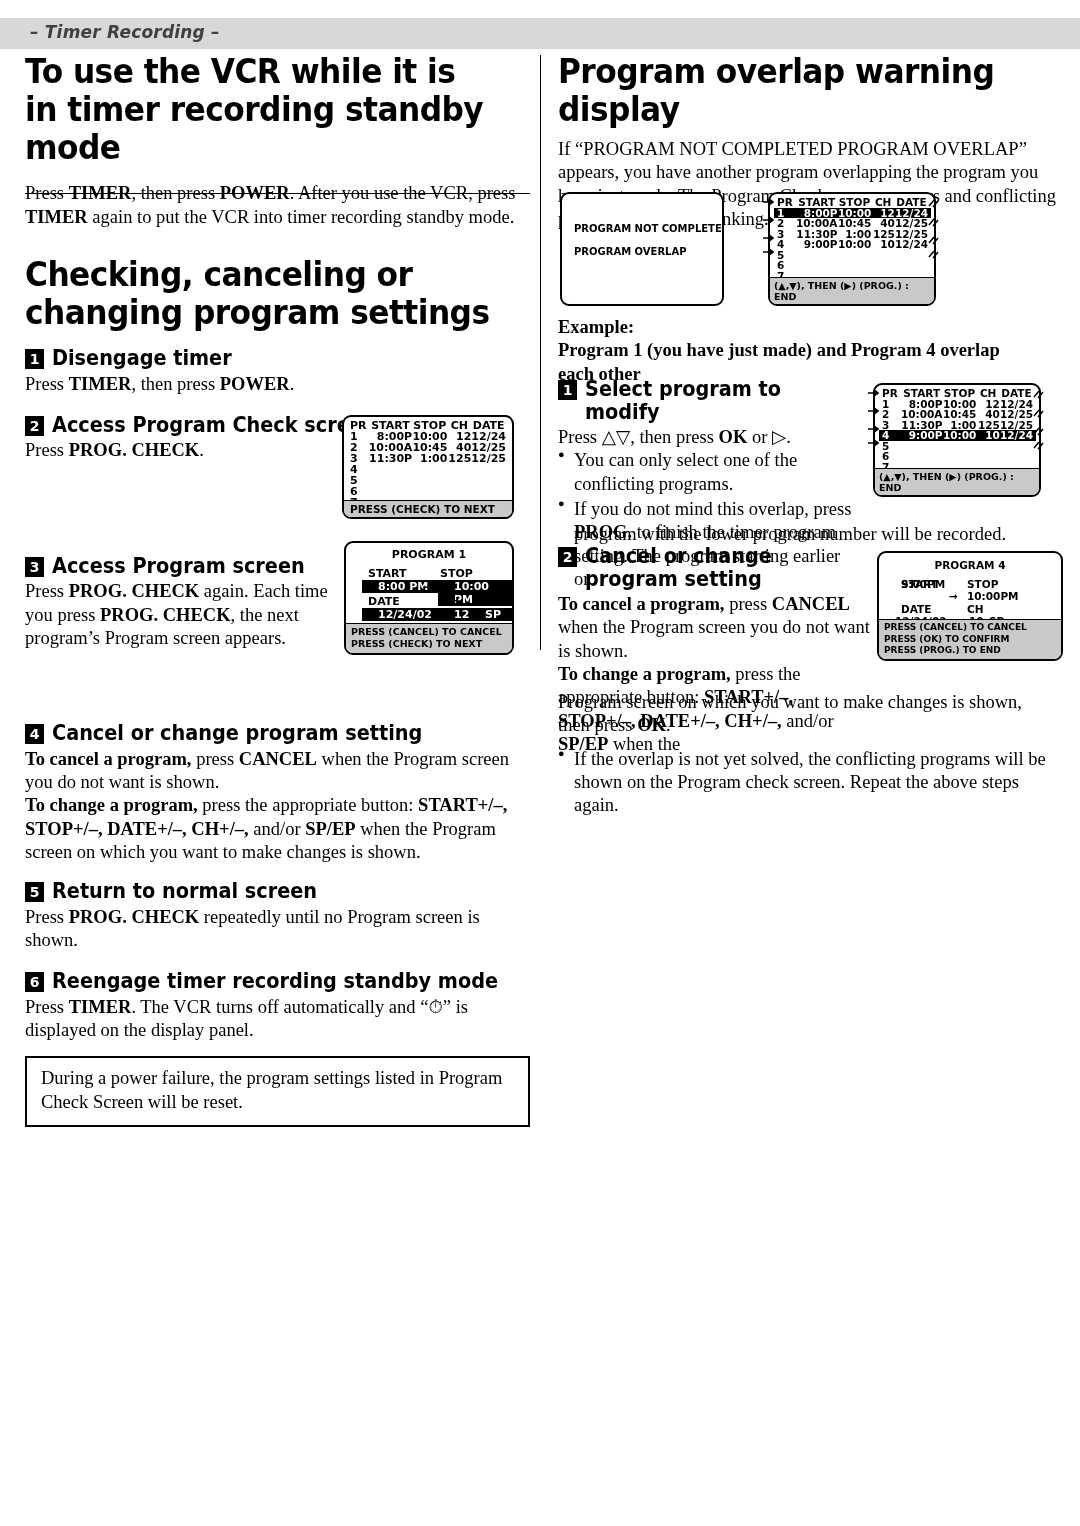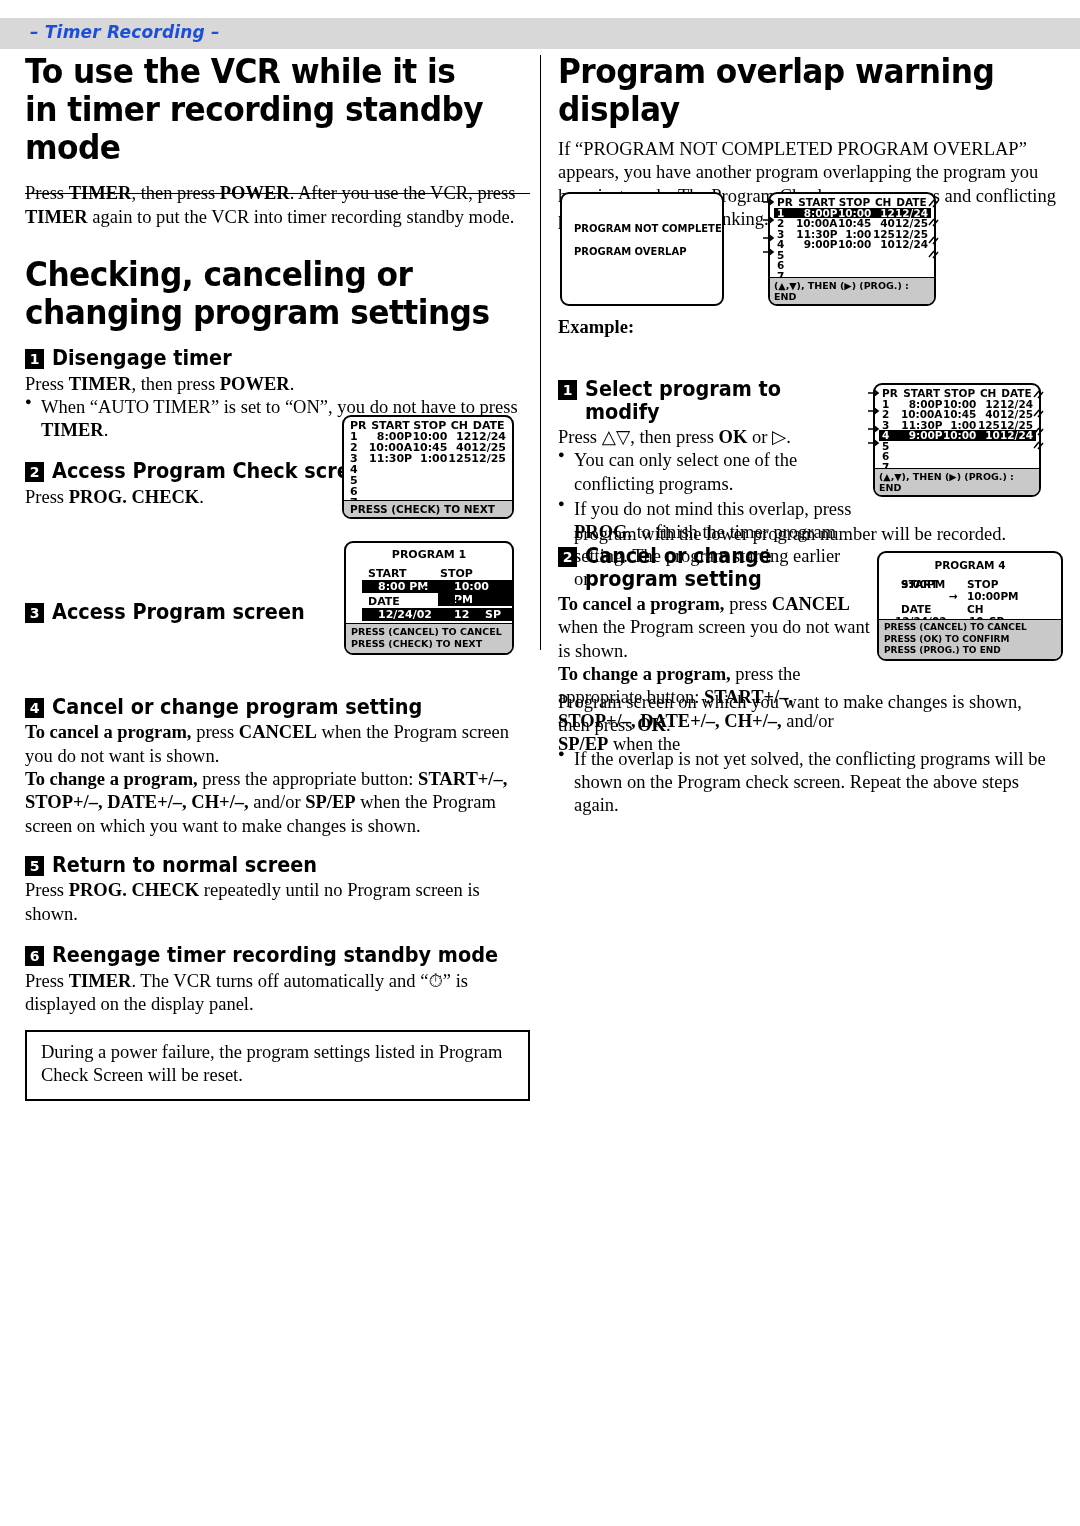--- a/index.html
+++ b/index.html
@@ -15,21 +15,21 @@
   
   .runhead{
     position:absolute; left:0; top:18px; width:1080px; height:31px;
     background:#d8d8d8;
   }
   .runhead span{
     position:absolute; left:30px; top:4px;
     font-family:"DejaVu Sans", sans-serif;
     font-weight:bold; font-style:italic;
     font-size:17px; letter-spacing:.2px;
-    color:#1d4ed8;
+    color:#404040;
   }
   
   .colL{ position:absolute; left:25px; top:52px; width:505px; }
   .colR{ position:absolute; left:558px; top:52px; width:500px; }
 
   .vrule{ position:absolute; left:540px; top:55px; width:1px; height:595px; background:#000; }
   .hrule{ position:absolute; left:25px; top:193px; width:505px; height:1px; background:#000; }
 
   
   h1.big{
@@ -153,34 +153,32 @@
 
   <p class="body" style="margin-top:16px;"><span>Press </span><b>TIMER</b><span>, then press </span><b>POWER</b><span>. After you use the VCR, press </span><b>TIMER</b><span> again to put the VCR into timer recording standby mode.</span></p>
 
   <h1 class="big" style="margin-top:26px;">Checking, canceling or changing program settings</h1>
 
   <div class="step" style="margin-top:16px;">
     <span class="stepnum">1</span>
     <span class="steptitle">Disengage timer</span>
   </div>
   <p class="body" style="margin-bottom:0;">Press <b>TIMER</b>, then press <b>POWER</b>.</p>
-  <ul class="bul">
-    <li>When “AUTO TIMER” is set to “ON”, you do not have to press<br><b>TIMER</b>.</li>
-  </ul>
 
   <div class="step" style="margin-top:18px;">
     <span class="stepnum">2</span>
     <span class="steptitle">Access Program Check screen</span>
   </div>
   <p class="body">Press <b>PROG. CHECK</b>.</p>
 
   <div class="step" style="margin-top:92px;">
     <span class="stepnum">3</span>
     <span class="steptitle">Access Program screen</span>
   </div>
+  <p class="body" style="width:330px;">Press <b>PROG. CHECK</b> again. Each time you press <b>PROG. CHECK</b>, the next program’s Program screen appears.</p>
 
   <div class="step" style="margin-top:72px;">
     <span class="stepnum">4</span>
     <span class="steptitle">Cancel or change program setting</span>
   </div>
   <p class="body" style="margin-bottom:0;"><b>To cancel a program,</b> press <b>CANCEL</b> when the Program screen you do not want is shown.</p>
   <p class="body"><b>To change a program,</b> press the appropriate button: <b>START+/–, STOP+/–, DATE+/–, CH+/–,</b> and/or <b>SP/EP</b> when the Program screen on which you want to make changes is shown.</p>
 
   <div class="step" style="margin-top:16px;">
     <span class="stepnum">5</span>
@@ -371,20 +369,21 @@
   <g stroke="#000" stroke-width="1.5">
     <path d="M3 10 L8 4 M7 11 L12 5"></path>
     <path d="M3 29 L8 23 M7 30 L12 24"></path>
     <path d="M3 47 L8 41 M7 48 L12 42"></path>
     <path d="M3 61 L8 55 M7 62 L12 56"></path>
   </g>
 </svg>
 
 <div style="position:absolute;left:558px;top:316px;width:340px;">
   <p class="body" style="font-weight:bold;margin-bottom:0;">Example:</p>
+  <p class="body" style="font-weight:bold;width:460px;">Program 1 (you have just made) and Program 4 overlap each other</p>
 </div>
 
 <div style="position:absolute;left:558px;top:378px;width:300px;">
   <div class="step" style="margin-top:0;">
     <span class="stepnum">1</span>
     <span class="steptitle">Select program to modify</span>
   </div>
   <p class="body" style="margin-bottom:0;">Press <span>△▽</span>, then press <b>OK</b> or <span>▷</span>.</p>
   <ul class="bul">
     <li>You can only select one of the conflicting programs.</li>

